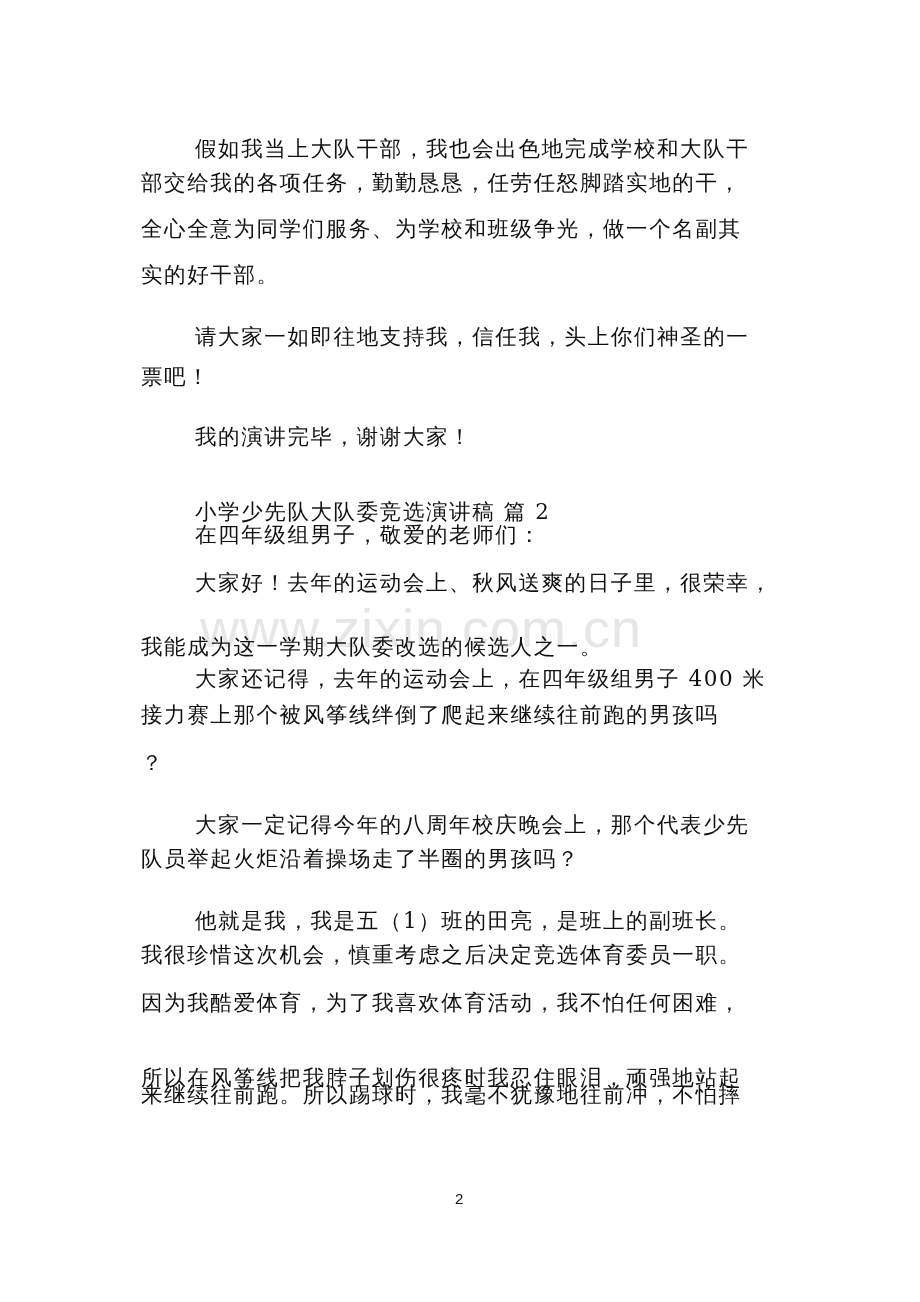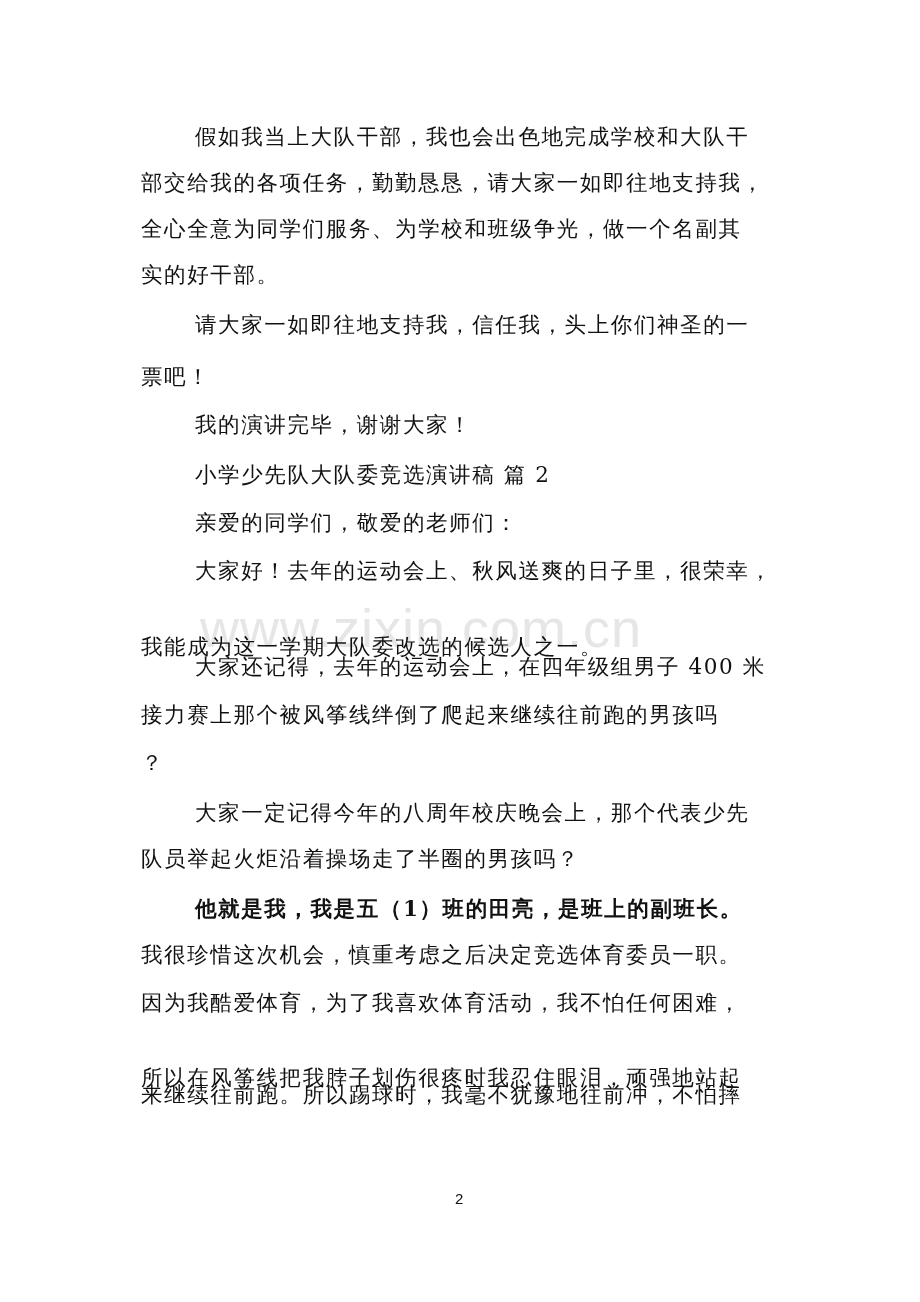--- a/index.html
+++ b/index.html
@@ -8,22 +8,22 @@
   .line {
     position: absolute;
     left: 141px;
     font-family: "DejaVu Serif", "Liberation Serif", serif;
     font-size: 21.5px;
     color: #111111;
     white-space: nowrap;
     letter-spacing: 1.6px;
     line-height: 28px;
   }
-  .indent { left: 195px; }
-  .bold { font-weight: bold; text-align: right; }
+  .indent { left: 195px; margin-top: 12px; }
+  .bold { font-weight: normal; text-align: right; }
   .watermark {
     position: absolute;
     left: 200px;
     top: 597px;
     font-family: "Liberation Sans", sans-serif;
     font-size: 54px;
     color: #e6e6e6;
     letter-spacing: 1px;
     white-space: nowrap;
     z-index: 0;
@@ -39,28 +39,28 @@
   }
 </style>
 </head>
 <body>
 
 <div class="page">
   <div class="watermark">www.zixin.com.cn</div>
 
   <div class="content">
     <div class="line indent" style="top:123px">假如我当上大队干部，我也会出色地完成学校和大队干</div>
-    <div class="line" style="top:169px">部交给我的各项任务，勤勤恳恳，请大家一如即往地支持我，</div>
+    <div class="line" style="top:169px">部交给我的各项任务，勤勤恳恳，任劳任怒脚踏实地的干，</div>
     <div class="line" style="top:215px">全心全意为同学们服务、为学校和班级争光，做一个名副其</div>
     <div class="line" style="top:261px">实的好干部。</div>
     <div class="line indent" style="top:311px">请大家一如即往地支持我，信任我，头上你们神圣的一</div>
     <div class="line" style="top:363px">票吧！</div>
     <div class="line indent" style="top:411px">我的演讲完毕，谢谢大家！</div>
-    <div class="line indent" style="top:461px">小学少先队大队委竞选演讲稿 篇 2</div>
-    <div class="line indent" style="top:509px">亲爱的同学们，敬爱的老师们：</div>
+    <div class="line indent" style="top:486px">小学少先队大队委竞选演讲稿 篇 2</div>
+    <div class="line indent" style="top:509px">在四年级组男子，敬爱的老师们：</div>
     <div class="line indent" style="top:557px">大家好！去年的运动会上、秋风送爽的日子里，很荣幸，</div>
     <div class="line" style="top:633px">我能成为这一学期大队委改选的候选人之一。</div>
     <div class="line indent" style="top:653px">大家还记得，去年的运动会上，在四年级组男子 400 米</div>
     <div class="line" style="top:701px">接力赛上那个被风筝线绊倒了爬起来继续往前跑的男孩吗</div>
     <div class="line" style="top:749px">？</div>
     <div class="line indent" style="top:799px">大家一定记得今年的八周年校庆晚会上，那个代表少先</div>
     <div class="line" style="top:845px">队员举起火炬沿着操场走了半圈的男孩吗？</div>
     <div class="line indent bold" style="top:895px">他就是我，我是五（1）班的田亮，是班上的副班长。</div>
     <div class="line" style="top:941px">我很珍惜这次机会，慎重考虑之后决定竞选体育委员一职。</div>
     <div class="line" style="top:989px">因为我酷爱体育，为了我喜欢体育活动，我不怕任何困难，</div>

